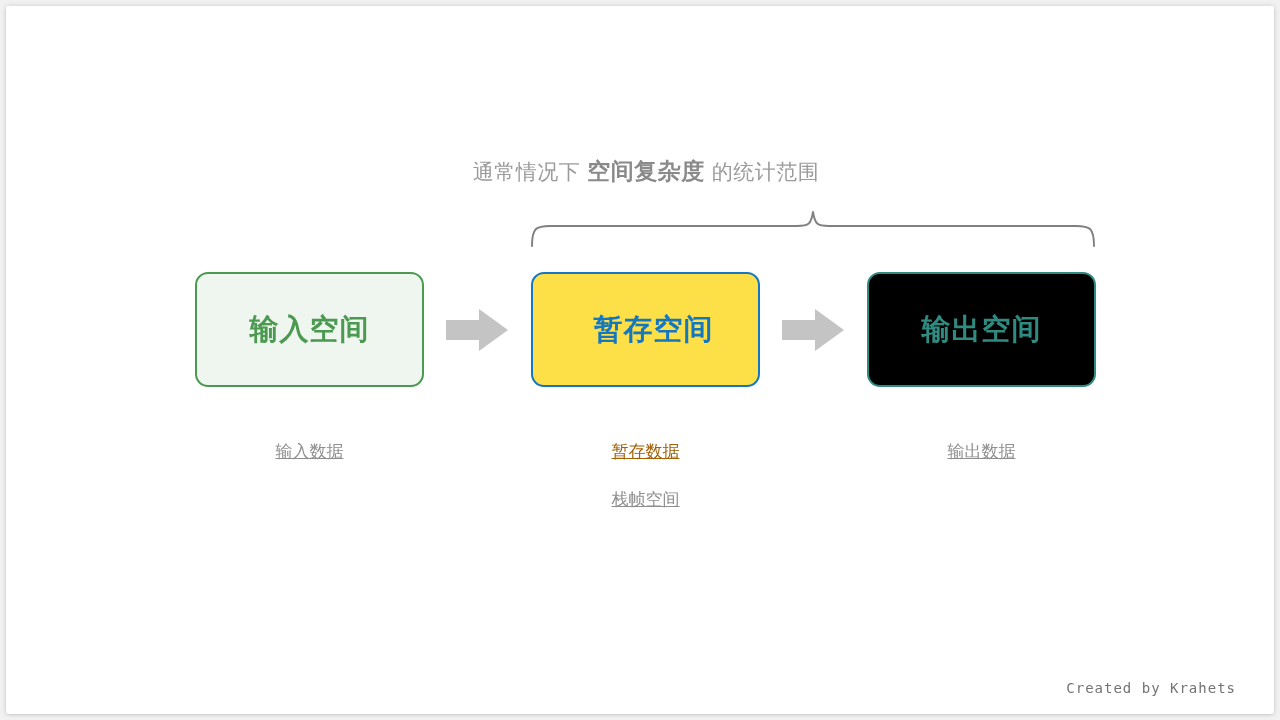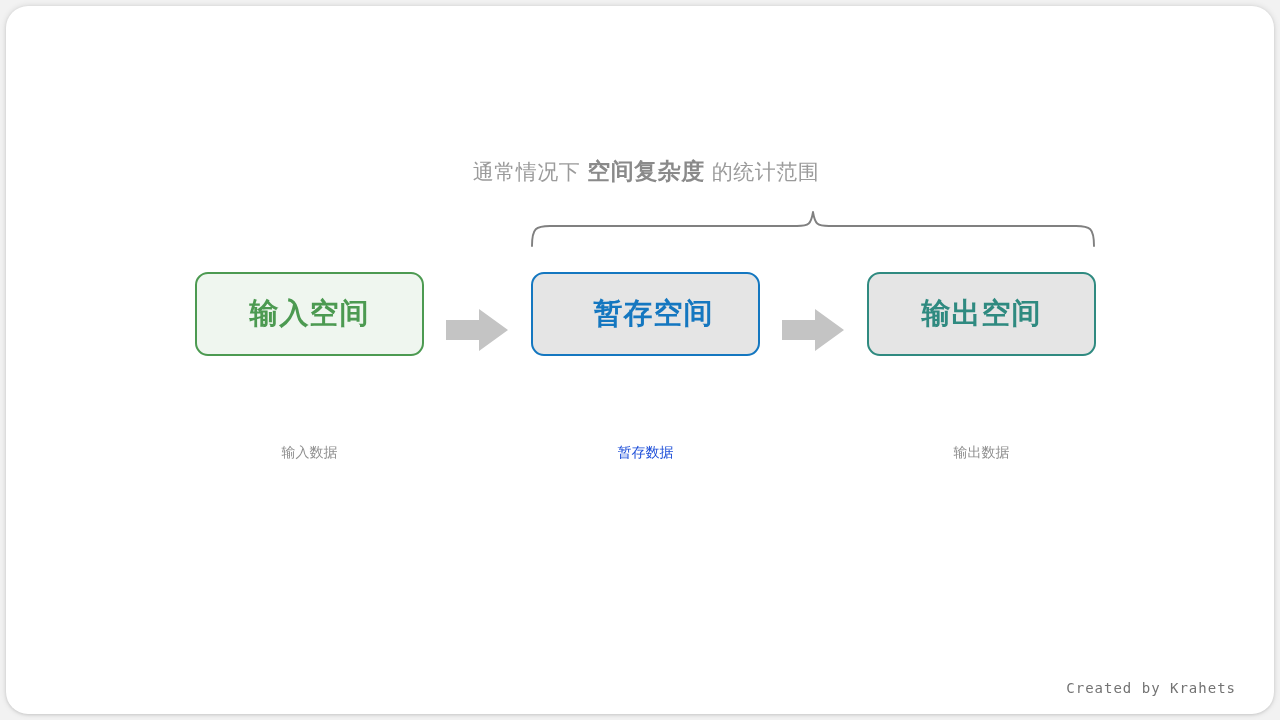--- a/index.html
+++ b/index.html
@@ -16,21 +16,21 @@
     overflow: hidden;
     font-family: "Liberation Sans", "DejaVu Sans", sans-serif;
   }
   #card {
     position: absolute;
     left: 6px;
     top: 6px;
     width: 1268px;
     height: 708px;
     background: #ffffff;
-    border-radius: 22px;
+    border-radius: 2px;
     box-shadow: 0 0 6px rgba(0,0,0,0.13), 0 1px 3px rgba(0,0,0,0.10);
   }
 
   
   .brace-caption {
     position: absolute;
     left: 0;
     top: 150px;
     width: 1280px;
     text-align: center;
@@ -51,21 +51,21 @@
     position: absolute;
     left: 500px;
     top: 196px;
   }
 
   
   .space-box {
     position: absolute;
     top: 266px;
     width: 229px;
-    height: 84px;
+    height: 115px;
     box-sizing: border-box;
     border-radius: 13px;
     border-width: 2px;
     border-style: solid;
     display: flex;
     align-items: center;
     justify-content: center;
     font-size: 29px;
     font-weight: bold;
     letter-spacing: 1px;
@@ -86,24 +86,25 @@
   .caption-col {
     position: absolute;
     top: 422px;
     width: 229px;
     text-align: center;
   }
   #cap-input  { left: 189px; }
   #cap-temp   { left: 525px; }
   #cap-output { left: 861px; }
   .caption-line {
-    font-size: 14px;
+    font-size: 17px;
     color: #8f8f8f;
     line-height: 48px;
     white-space: nowrap;
+    text-decoration: underline;
   }
 
   
   #watermark {
     position: absolute;
     right: 38px;
     bottom: 18px;
     font-family: "DejaVu Sans Mono", "Liberation Mono", monospace;
     font-size: 14px;
     letter-spacing: 1px;
@@ -128,42 +129,43 @@
                C 303 24, 305 22, 307 10
                C 309 22, 311 24, 323 24
                L 570 24
                C 584 24, 588 26, 588 44" fill="none" stroke="#808080" stroke-width="1.9" stroke-linecap="round" stroke-linejoin="round"></path>
     </svg>
 
     <div class="space-box" id="box-input" style="border-color: rgb(76, 154, 81); background: rgb(239, 246, 239); color: rgb(76, 154, 81);">
       <span>输入空间</span>
     </div>
 
-    <div class="space-box" id="box-temp" style="border-color: rgb(20, 119, 192); background: #e5e5e5; color: rgb(20, 119, 192); padding-left: 16px;">
+    <div class="space-box" id="box-temp" style="border-color: rgb(20, 119, 192); background: #fde047; color: rgb(20, 119, 192); padding-left: 16px;">
       <span>暂存空间</span>
     </div>
 
-    <div class="space-box" id="box-output" style="border-color: rgb(47, 138, 128); background: #e5e5e5; color: rgb(47, 138, 128);">
+    <div class="space-box" id="box-output" style="border-color: rgb(47, 138, 128); background: #000000; color: rgb(47, 138, 128);">
       <span>输出空间</span>
     </div>
 
     <svg class="flow-arrow" id="arrow-1" width="62" height="42" viewBox="0 0 62 42">
       <path d="M 0 11 L 33 11 L 33 0 L 62 21 L 33 42 L 33 31 L 0 31 Z" fill="#c4c4c4"></path>
     </svg>
 
     <svg class="flow-arrow" id="arrow-2" width="62" height="42" viewBox="0 0 62 42">
       <path d="M 0 11 L 33 11 L 33 0 L 62 21 L 33 42 L 33 31 L 0 31 Z" fill="#c4c4c4"></path>
     </svg>
 
     <div class="caption-col" id="cap-input">
       <div class="caption-line" style="color: rgb(143, 143, 143);">输入数据</div>
     </div>
 
     <div class="caption-col" id="cap-temp">
-      <div class="caption-line" style="color: #1d4ed8;">暂存数据</div>
+      <div class="caption-line" style="color: #a16207;">暂存数据</div>
+      <div class="caption-line" style="color: rgb(143, 143, 143);">栈帧空间</div>
     </div>
 
     <div class="caption-col" id="cap-output">
       <div class="caption-line" style="color: rgb(143, 143, 143);">输出数据</div>
     </div>
 
     <div id="watermark">Created by Krahets</div>
 
   </div>
 </div>

